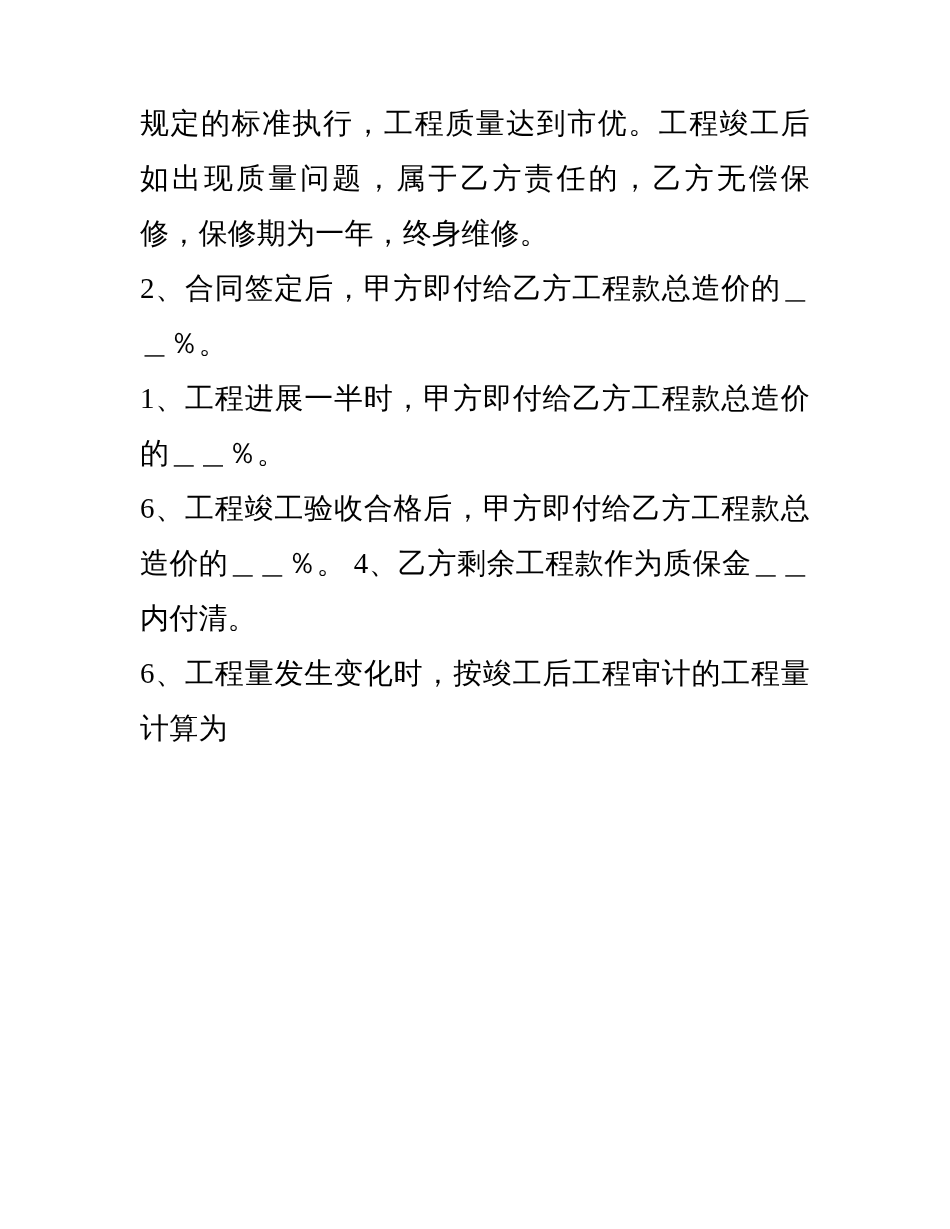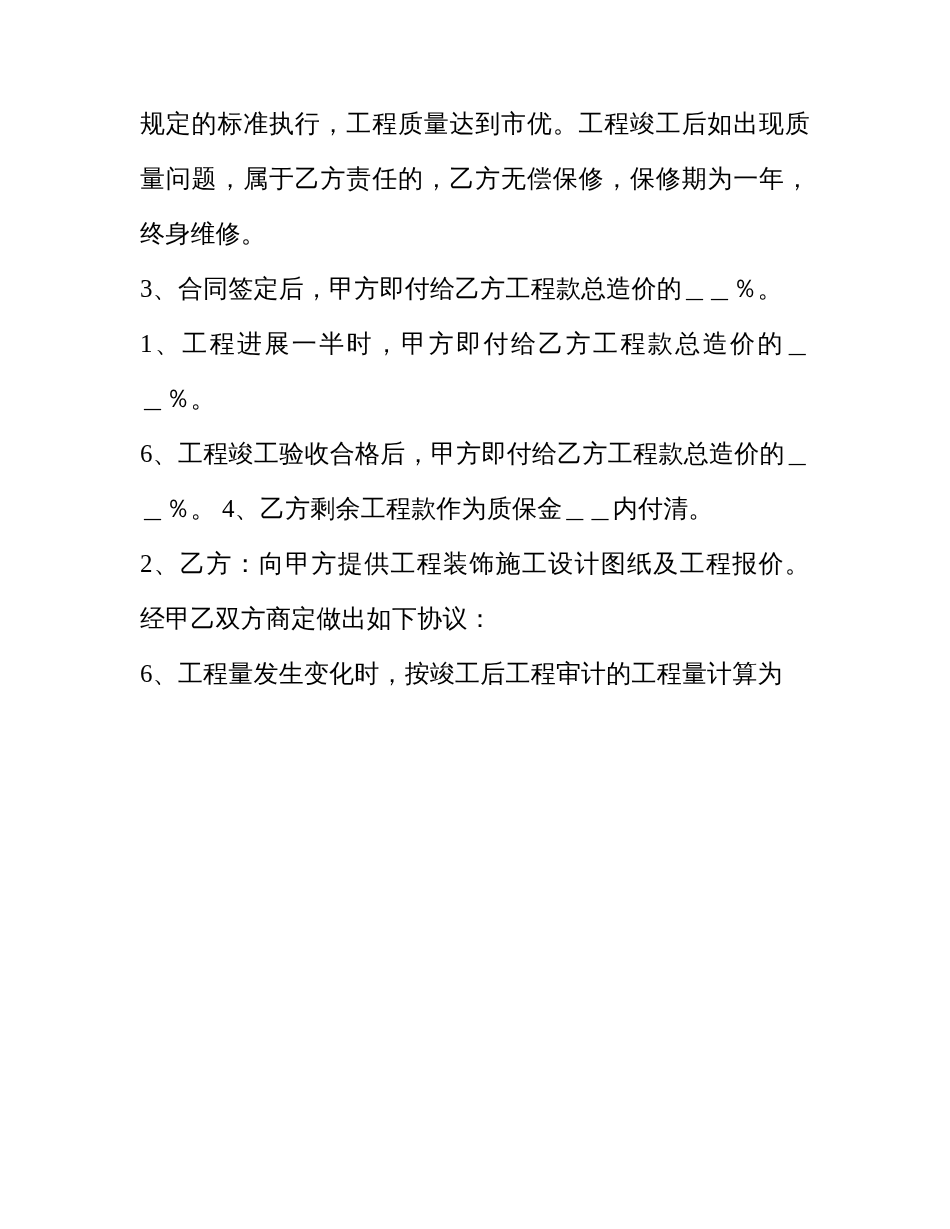--- a/index.html
+++ b/index.html
@@ -15,37 +15,36 @@
     overflow: hidden;
   }
   .page {
     width: 950px;
     height: 1229px;
     box-sizing: border-box;
     padding: 96px 140px 40px 140px;
     position: relative;
   }
   .doc-body {
-    font-size: 25px;
+    font-size: 29px;
     line-height: 55px;
     letter-spacing: 0.2px;
   }
   .para {
     margin: 0 0 0 0;
     text-align: justify;
     text-justify: inter-ideograph;
     white-space: pre-wrap;
     word-break: break-all;
   }
 </style>
 </head>
 <body>
 
 <div class="page">
   <div class="doc-body">
     <p class="para">规定的标准执行，工程质量达到市优。工程竣工后如出现质量问题，属于乙方责任的，乙方无偿保修，保修期为一年，终身维修。</p>
-    <p class="para">3、合同签定后，甲方即付给乙方工程款总造价的＿＿％。</p>
+    <p class="para">2、合同签定后，甲方即付给乙方工程款总造价的＿＿％。</p>
     <p class="para">1、工程进展一半时，甲方即付给乙方工程款总造价的＿＿％。</p>
     <p class="para">6、工程竣工验收合格后，甲方即付给乙方工程款总造价的＿＿％。 4、乙方剩余工程款作为质保金＿＿内付清。</p>
-    <p class="para">2、乙方：向甲方提供工程装饰施工设计图纸及工程报价。 经甲乙双方商定做出如下协议：</p>
     <p class="para">6、工程量发生变化时，按竣工后工程审计的工程量计算为</p>
   </div>
 </div>
 
 </body></html>

